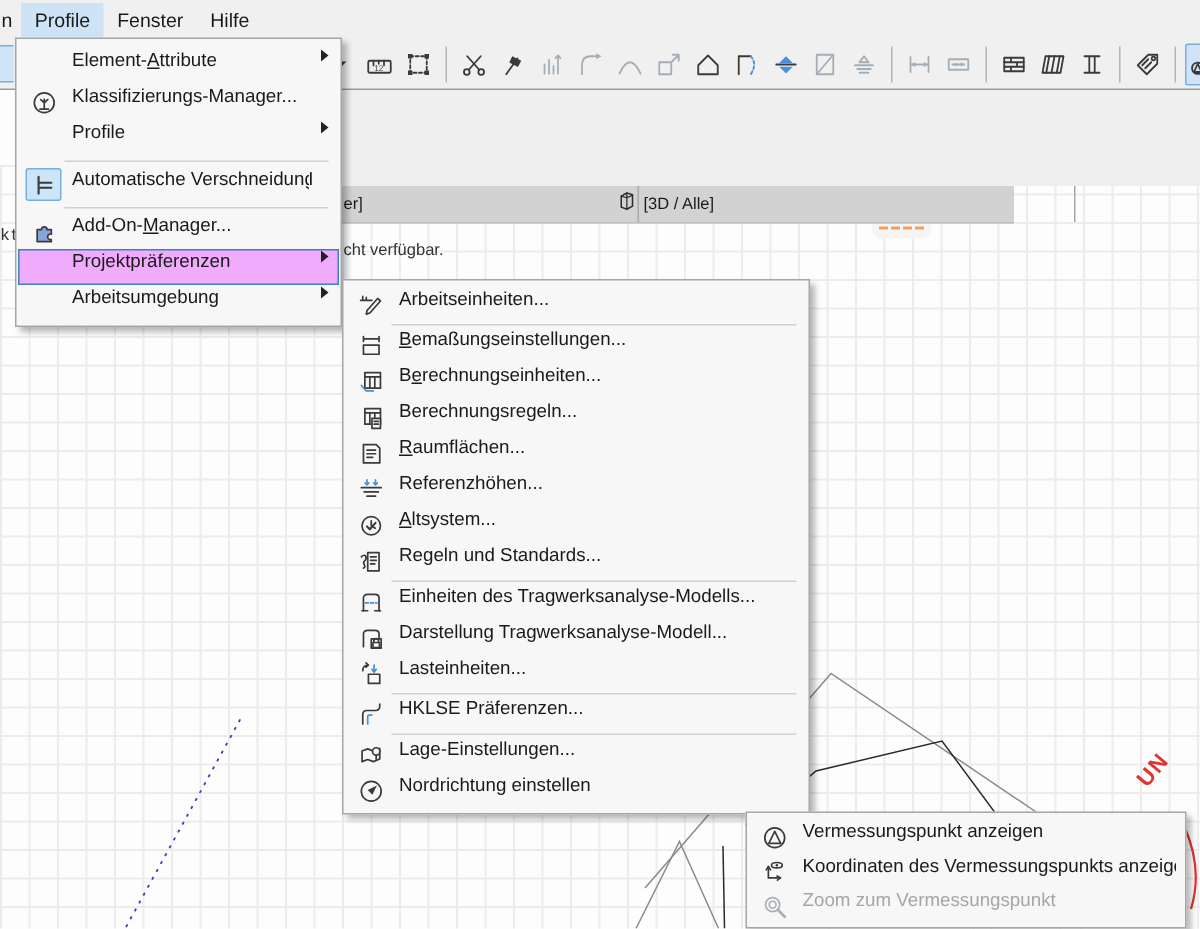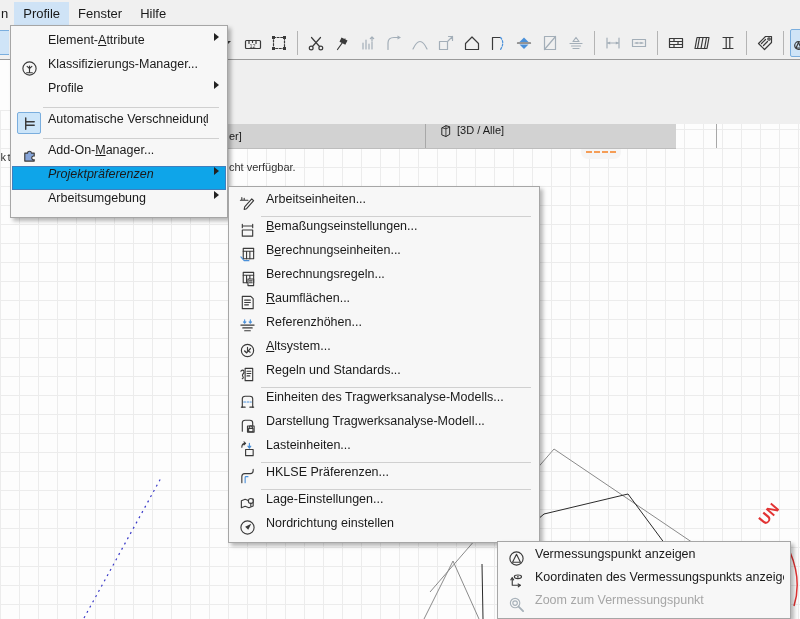--- a/index.html
+++ b/index.html
@@ -35,21 +35,21 @@
     background:#efefef;z-index:3;
   }
   .tabbar{
     position:absolute;left:10px;top:124px;width:666px;height:24px;
     background:#d2d2d2;border-bottom:1px solid #bdbdbd;z-index:3;
     font-size:11px;color:#1a1a1a;
   }
   .tab-partial{position:absolute;left:219px;top:6px;}
   .tab-sep-a{position:absolute;left:415px;top:0;width:1px;height:24px;background:#a8a8a8;}
   .tab-sep-b{position:absolute;left:706px;top:0;width:1px;height:24px;background:#a8a8a8;}
-  .tab-3d{position:absolute;left:428px;top:0;height:24px;display:flex;gap:4px;}
+  .tab-3d{position:absolute;left:400px;top:0;height:24px;display:flex;align-items:center;gap:4px;}
   .tab-3d svg{width:15px;height:15px;color:#2a2a2a;}
   
   .canvas{
     position:absolute;left:0;top:110px;width:800px;height:509px;
     background-color:#fdfdfd;
     background-image:linear-gradient(#ececec 1px,transparent 1px),
                      linear-gradient(90deg,#ececec 1px,transparent 1px);
     background-size:19px 19px;z-index:1;
   }
   .overlay{position:absolute;left:0;top:0;z-index:2;pointer-events:none;}
@@ -69,21 +69,21 @@
     box-shadow:3px 3px 4px rgba(0,0,0,0.28);
     z-index:10;box-sizing:border-box;font-size:12.5px;color:#1a1a1a;
     padding:4px 0 3px 0;
   }
   #menu1{left:10px;top:25px;width:218px;padding-top:6px;}
   #menu2{left:228px;top:186px;width:312px;}
   #menu3{left:497px;top:541px;width:294px;}
   .mi{height:24px;display:flex;padding:0 4px 0 4px;
       box-sizing:border-box;border:1px solid transparent;margin:0 1px;}
   #menu3 .mi{height:23px;}
-  .mi.selected{background:#0ea5e9;border-color:#3f7fbe;font-style:italic;}
+  .mi.selected{background:#f0abfc;border-color:#3f7fbe;}
   .mi.disabled{color:#a6a6a6;}
   .mi-icon{width:22px;height:20px;display:flex;align-items:center;justify-content:center;
     margin-right:7px;flex:0 0 auto;color:#3a3a3a;border:1px solid transparent;border-radius:2px;}
   .mi-icon svg{width:17px;height:17px;}
   .mi.disabled .mi-icon{color:#a8b2ba;}
   .mi-icon.icon-active{background:#cce5f9;border-color:#7aaede;}
   .mi-label{white-space:nowrap;overflow:hidden;}
   .mi-shortcut{margin-left:auto;padding-right:12px;}
   .mi-arrow{margin-left:auto;width:0;height:0;border-left:5px solid #222;
     border-top:4px solid transparent;border-bottom:4px solid transparent;margin-right:2px;flex:0 0 auto;}

